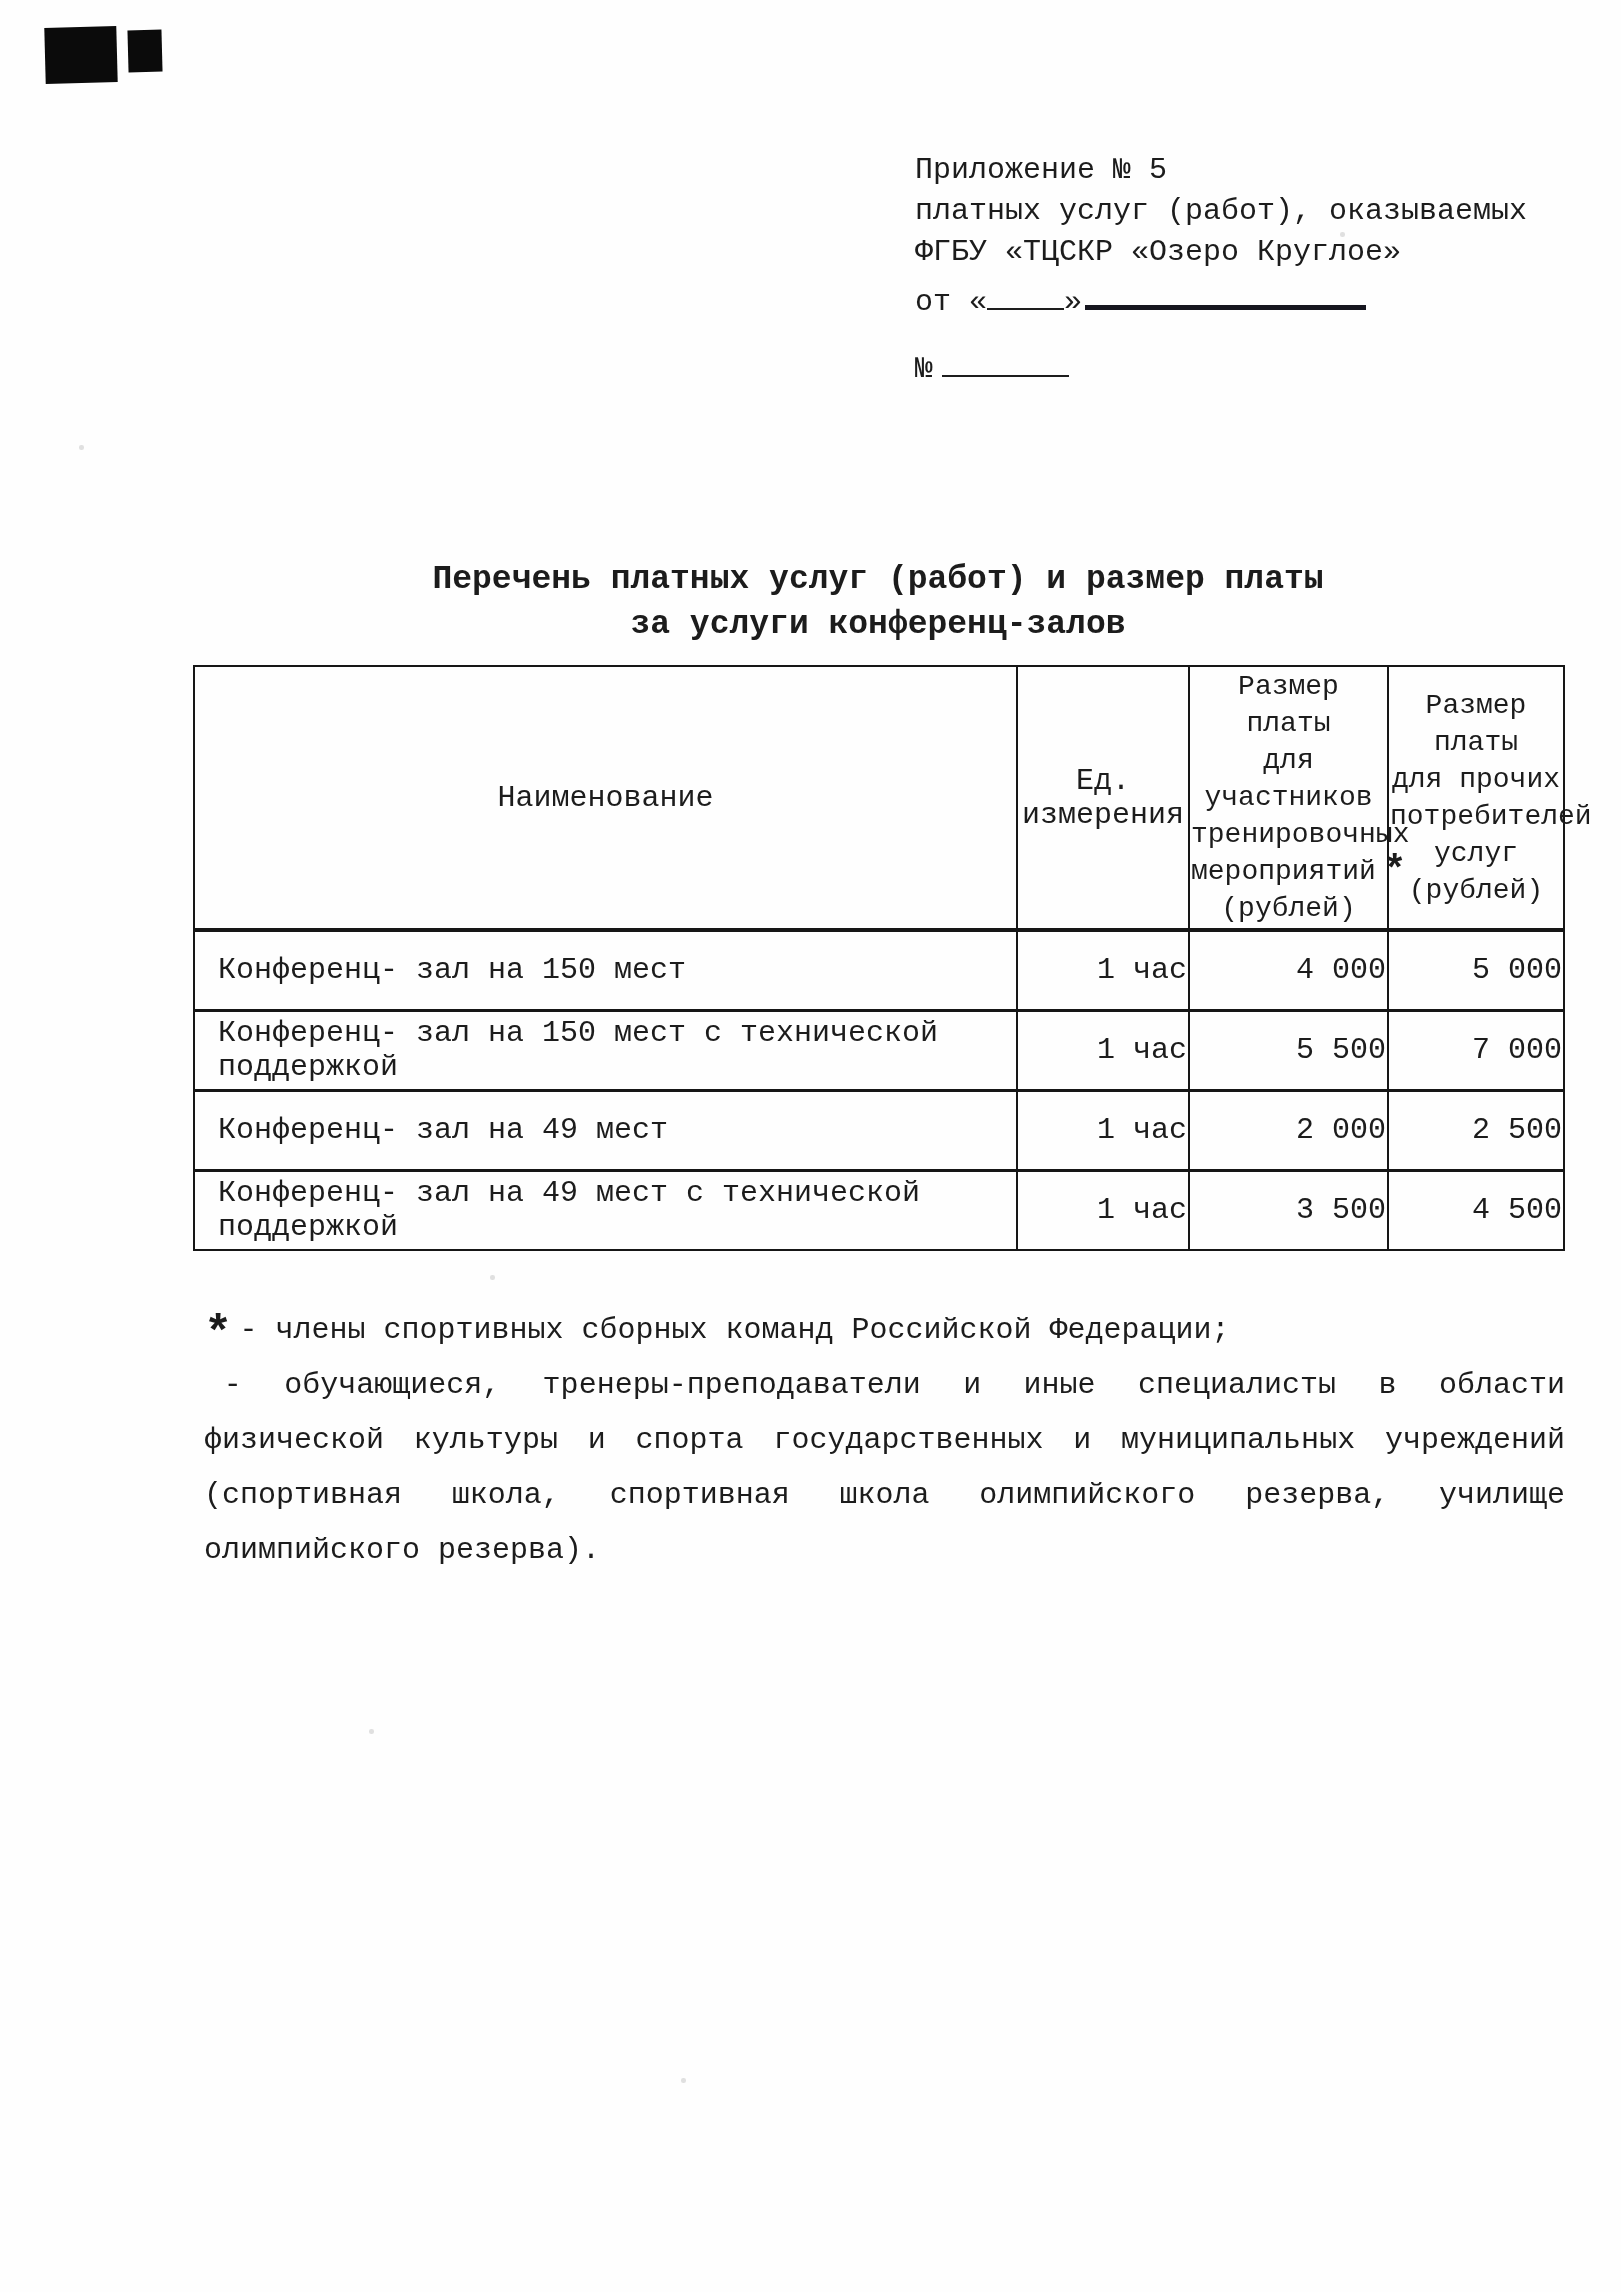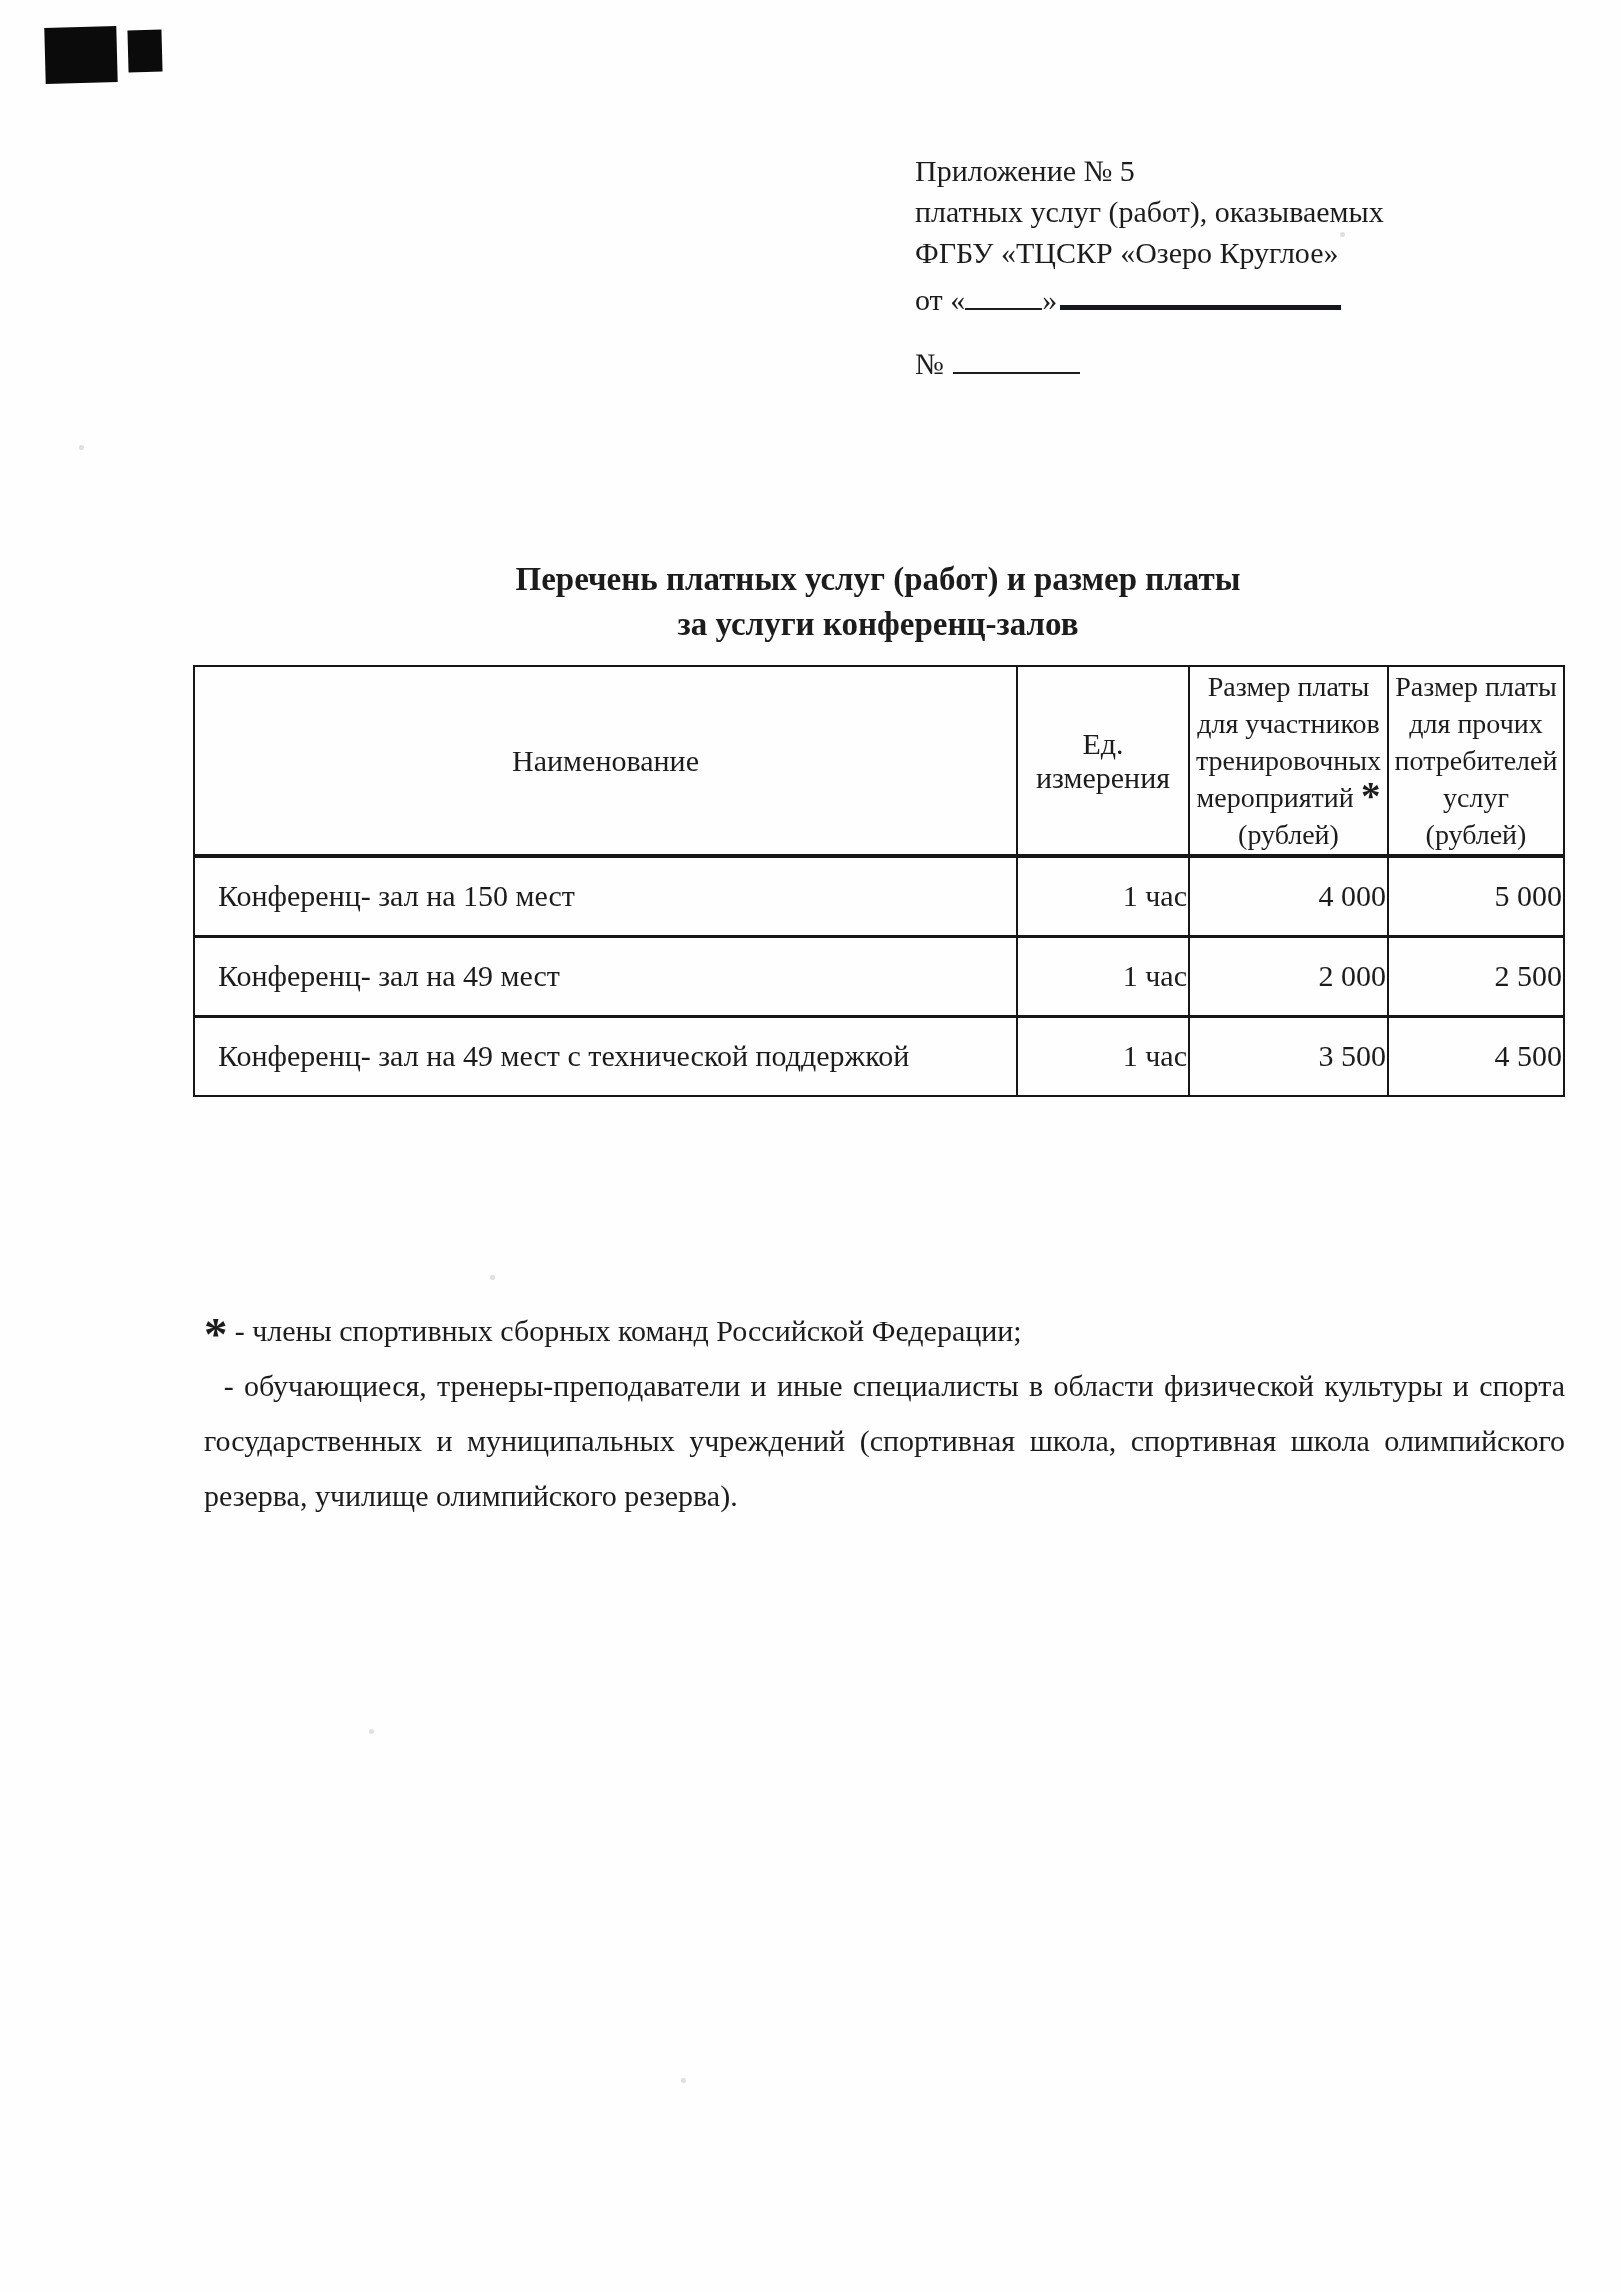--- a/index.html
+++ b/index.html
@@ -1,21 +1,21 @@
 <!DOCTYPE html>
 <html style="font-size:14.3px"><head>
 <meta charset="utf-8">
 <style>
   html, body { margin: 0; padding: 0; background: #ffffff; }
   .page {
     position: relative;
     width: 1621px;
     height: 2293px;
     background: #fefefe;
-    font-family: Liberation Serif, serif;
+    font-family: Liberation Mono, monospace;
     color: #1c1c1c;
     overflow: hidden;
   }
 
   
   .mark { position: absolute; background: #0b0b0b; }
   .mark-a { left: 45px; top: 27px; width: 72px; height: 56px; transform: rotate(-1.5deg); }
   .mark-b { left: 128px; top: 29.6px; width: 34px; height: 42px; transform: rotate(-1.5deg); }
   .speck { position: absolute; width: 4.5px; height: 4.5px; border-radius: 50%; background: rgba(40,40,40,0.14); }
 
@@ -156,20 +156,26 @@
       </tr>
     </thead>
     <tbody>
       <tr>
         <td class="cell-name">Конференц- зал на 150 мест</td>
         <td class="cell-mid">1 час</td>
         <td class="cell-mid">4 000</td>
         <td class="cell-mid">5 000</td>
       </tr>
       <tr>
+        <td class="cell-name">Конференц- зал на 150 мест с технической поддержкой</td>
+        <td class="cell-mid">1 час</td>
+        <td class="cell-mid">5 500</td>
+        <td class="cell-mid">7 000</td>
+      </tr>
+      <tr>
         <td class="cell-name">Конференц- зал на 49 мест</td>
         <td class="cell-mid">1 час</td>
         <td class="cell-mid">2 000</td>
         <td class="cell-mid">2 500</td>
       </tr>
       <tr>
         <td class="cell-name">Конференц- зал на 49 мест с технической поддержкой</td>
         <td class="cell-mid">1 час</td>
         <td class="cell-mid">3 500</td>
         <td class="cell-mid">4 500</td>

